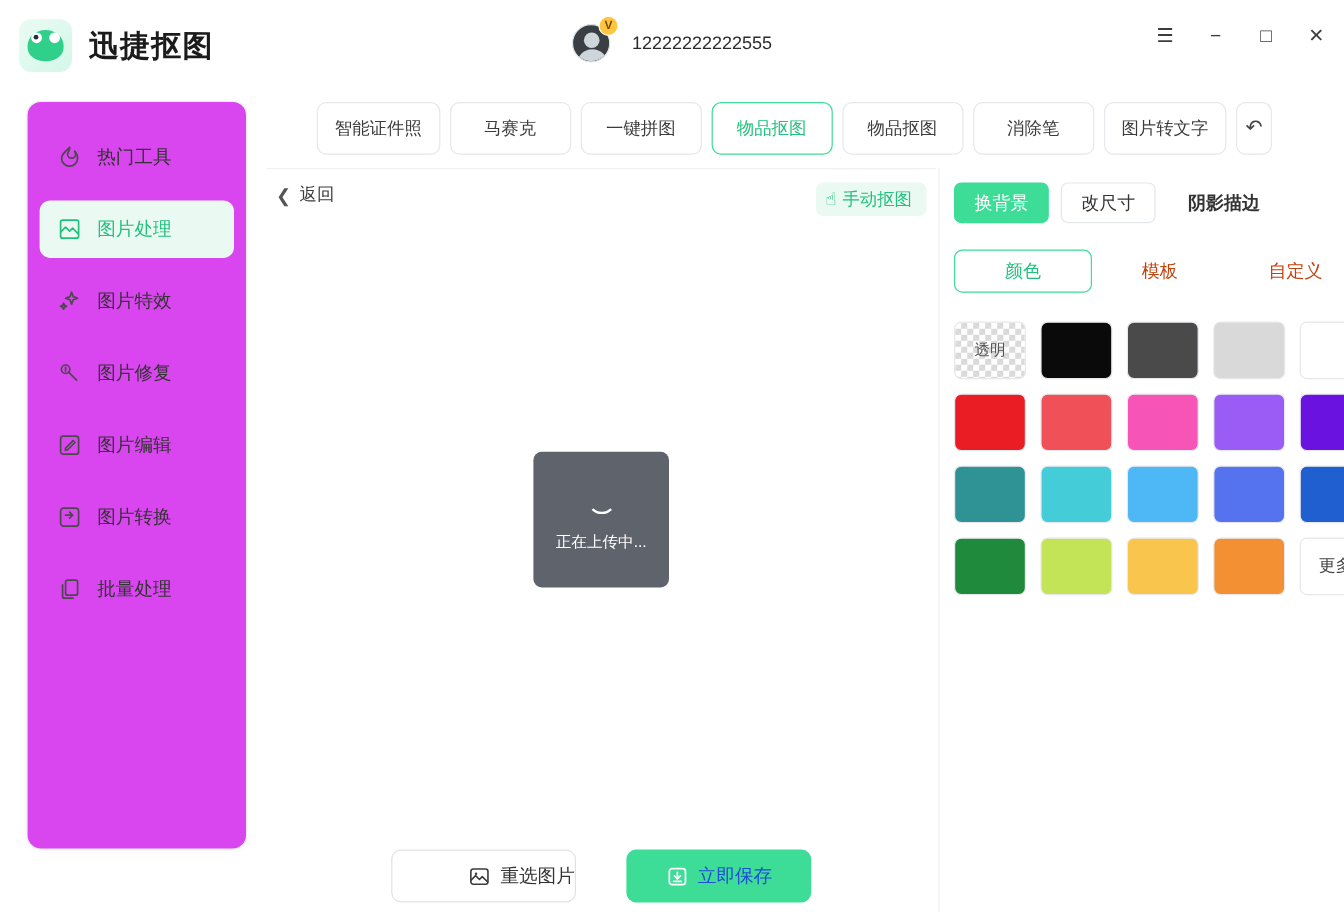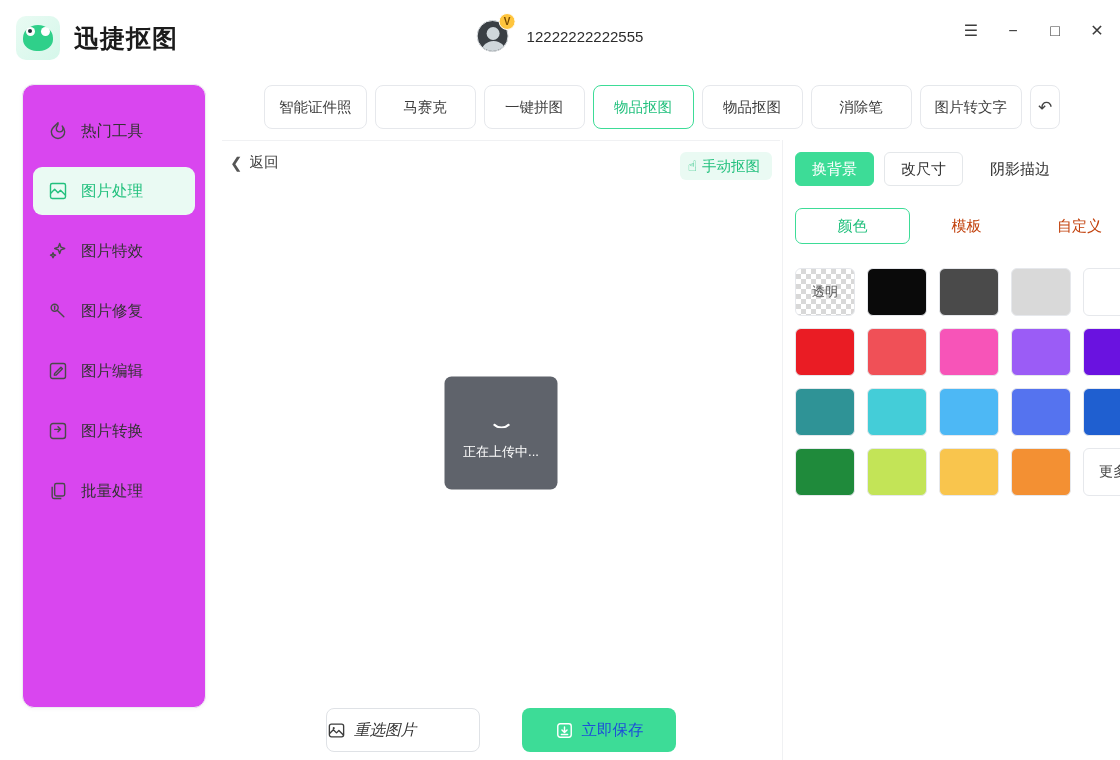--- a/index.html
+++ b/index.html
@@ -152,22 +152,22 @@
     margin-bottom:14px;
   }
   .uploading-text { font-size:13px; }
 
   .bottom-bar {
     position:absolute; left:0; bottom:8px; width:558px;
     display:flex; align-items:center; justify-content:center; gap:42px;
   }
   .btn-outline {
     width:154px; height:44px; border:1px solid #dfe2e6; border-radius:8px;
-    background:#fff; display:flex; align-items:center; justify-content:flex-start;
-    font-size:15.5px; color:#333;font-style:italic;
+    background:#fff; display:flex; align-items:center; justify-content:flex-end;
+    font-size:15.5px; color:#333;
   }
   .btn-primary {
     width:154px; height:44px; border-radius:8px;
     background:#3ddc97; color:#1d4ed8;
     display:flex; align-items:center; justify-content:center;
     font-size:15.5px;
   }
   .btn-icon { margin-right:8px; display:flex; align-items:center; }
 
   
@@ -178,21 +178,21 @@
   .rp-top {
     display:flex; align-items:center; gap:10px;
     padding:12px 8px 0 12px;
   }
   .pill {
     height:34px; padding:0 16px; border-radius:6px;
     display:flex; align-items:center; justify-content:center;
     font-size:15px; border:1px solid #e4e7ea; background:#fff; color:#333;
   }
   .pill.active { background:#3ddc97; color:#fff; border-color:#3ddc97; }
-  .pill.ghost { border:1px solid transparent; }
+  .pill.ghost { border:1px solid transparent;font-weight:bold; }
 
   .seg {
     margin:22px 12px 0 12px; height:36px;
     display:flex; align-items:center;
   }
   .seg-item {
     flex:1; height:36px; display:flex; align-items:center; justify-content:center;
     font-size:15px; color:#c2410c; border-radius:7px;
   }
   .seg-item.active { color:#22c07d; border:1.5px solid #3ddc97; }

